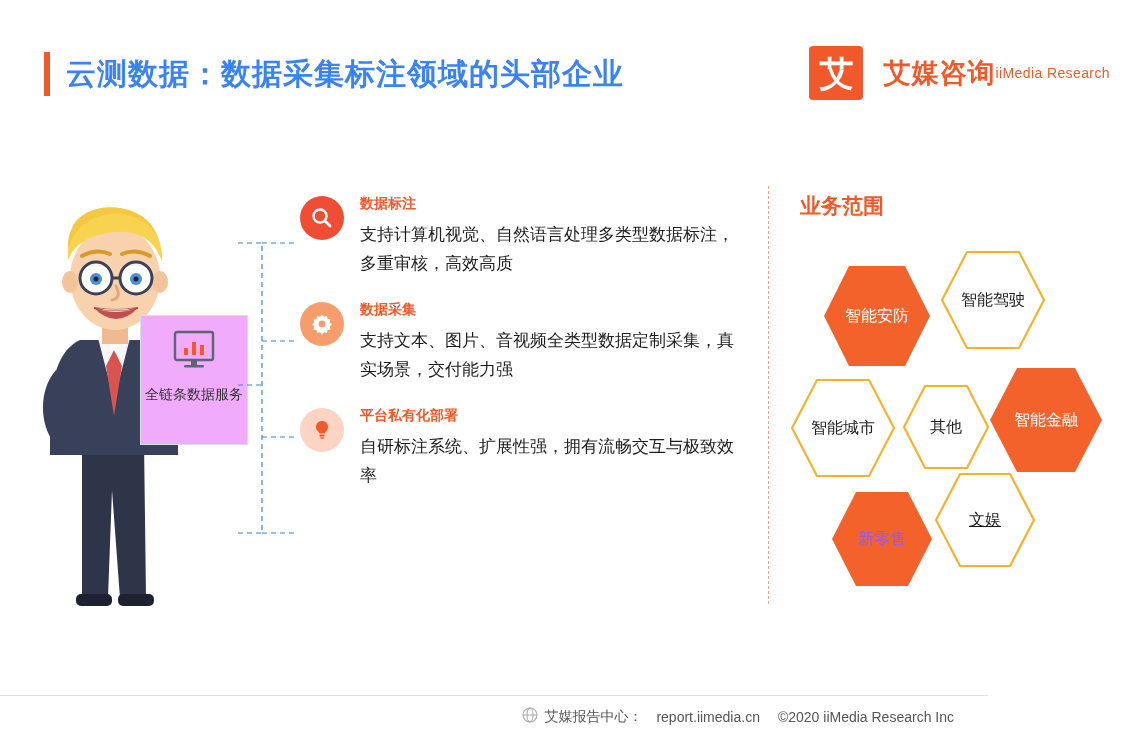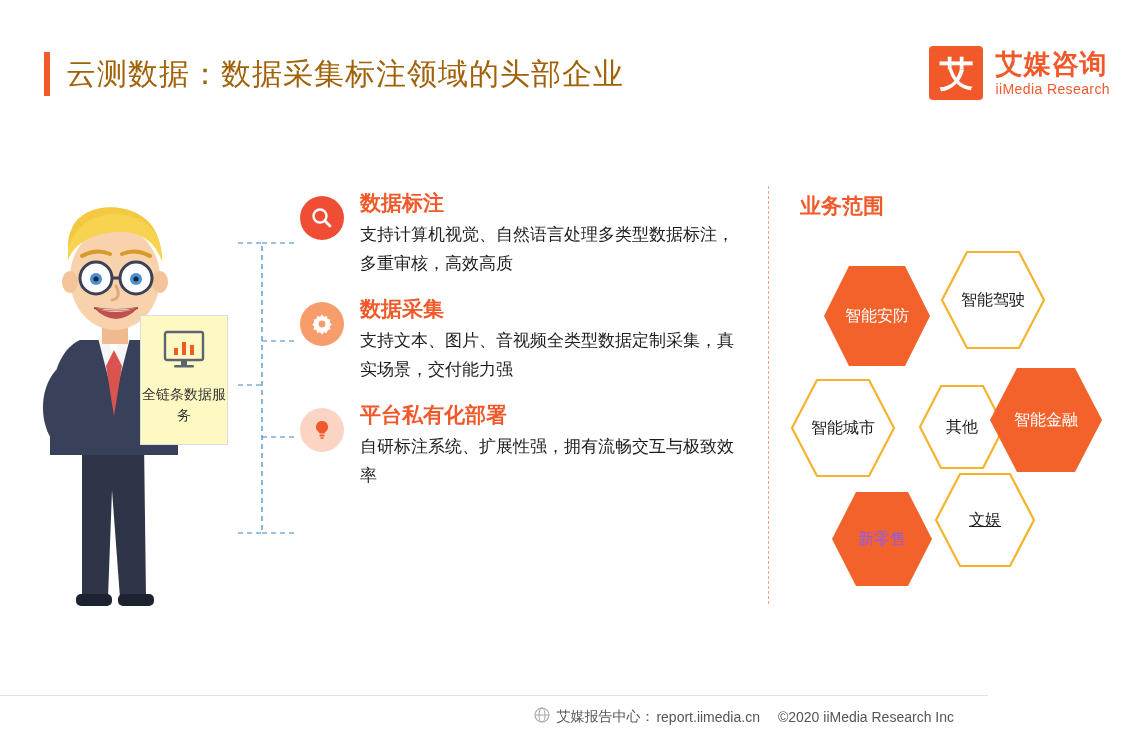--- a/index.html
+++ b/index.html
@@ -30,23 +30,23 @@
     top: 26px;
     width: 6px;
     height: 44px;
     background: #f1592a;
   }
   .title {
     position: absolute;
     left: 66px;
     top: 26px;
     font-size: 30px;
-    font-weight: normal;
+    font-weight: bold;
     letter-spacing: 1px;
-    color: #a16207;
+    color: #3b82f6;
     white-space: nowrap;
     line-height: 44px;
   }
   .logo {
     position: absolute;
     right: 24px;
     top: 20px;
     display: flex;
     align-items: center;
   }
@@ -57,24 +57,25 @@
     border-radius: 4px;
     color: #fff;
     font-size: 34px;
     font-weight: bold;
     display: flex;
     align-items: center;
     justify-content: center;
     line-height: 1;
   }
   .logo-text {
-    margin-left: 12px;
-    display: flex;
-    flex-direction: column;
+    margin-left: 20px;
+    display: flex;
+    flex-direction: row;
     justify-content: center;
+    align-items: center;
   }
   .logo-cn {
     color: #f1592a;
     font-size: 27px;
     font-weight: bold;
     line-height: 32px;
     letter-spacing: 1px;
   }
   .logo-en {
     color: #f1592a;
@@ -90,23 +91,23 @@
     top: 190px;
     width: 200px;
     height: 430px;
   }
 
   
   .service-box {
     position: absolute;
     left: 140px;
     top: 315px;
-    width: 88px;
+    width: 108px;
     height: 130px;
-    background: #fef9c3;
+    background: #f0abfc;
     border: 1px solid #d8dde3;
     display: flex;
     flex-direction: column;
     align-items: center;
     padding-top: 14px;
     box-sizing: border-box;
   }
   .service-box .label {
     margin-top: 10px;
     font-size: 14px;
@@ -145,21 +146,21 @@
     display: flex;
     align-items: center;
     justify-content: center;
     margin-top: 6px;
   }
   .feat-body {
     margin-left: 16px;
   }
   .feat-title {
     color: #f1592a;
-    font-size: 21px;
+    font-size: 14px;
     font-weight: bold;
     line-height: 26px;
     margin-bottom: 4px;
   }
   .feat-desc {
     font-size: 17px;
     line-height: 29px;
     color: #1d1d1d;
     max-width: 380px;
   }
@@ -217,21 +218,21 @@
     padding-right: 34px;
     box-sizing: border-box;
     font-size: 14px;
     color: #6b6b6b;
   }
   .footer .globe {
     margin-right: 6px;
     opacity: 0.7;
   }
   .footer .f-brand { color: #555; }
-  .footer .f-url { color: #555; margin-left: 2px; }
+  .footer .f-url { color: #555; margin-left: 14px; }
   .footer .f-copy { margin-left: 18px; color: #555; text-align: right; }
   .cursor {
     position: absolute;
     left: 657px;
     bottom: 2px;
     width: 0;
     height: 0;
   }
 </style>
 </head>
@@ -391,21 +392,21 @@
     <span>智能安防</span>
   </div>
 
   <div class="hex" style="left:0px; top:128px; width:106px; height:100px; color:#1d1d1d;">
     <svg width="106" height="100" viewBox="0 0 106 100">
       <polygon points="27,2 79,2 104,50 79,98 27,98 2,50" fill="#ffffff" stroke="#f4b32c" stroke-width="2.2"></polygon>
     </svg>
     <span>智能城市</span>
   </div>
 
-  <div class="hex" style="left:128px; top:134px; width:88px; height:86px; color:#1d1d1d;text-align:center;">
+  <div class="hex" style="left:112px; top:134px; width:88px; height:86px; color:#1d1d1d;text-align:center;">
     <svg width="88" height="86" viewBox="0 0 88 86">
       <polygon points="23,2 65,2 86,43 65,84 23,84 2,43" fill="#ffffff" stroke="#f4b32c" stroke-width="2.2"></polygon>
     </svg>
     <span>其他</span>
   </div>
 
   <div class="hex" style="left:198px; top:116px; width:116px; height:108px; color:#ffffff;">
     <svg width="116" height="108" viewBox="0 0 116 108">
       <polygon points="29,2 87,2 114,54 87,106 29,106 2,54" fill="#f4622c"></polygon>
     </svg>

